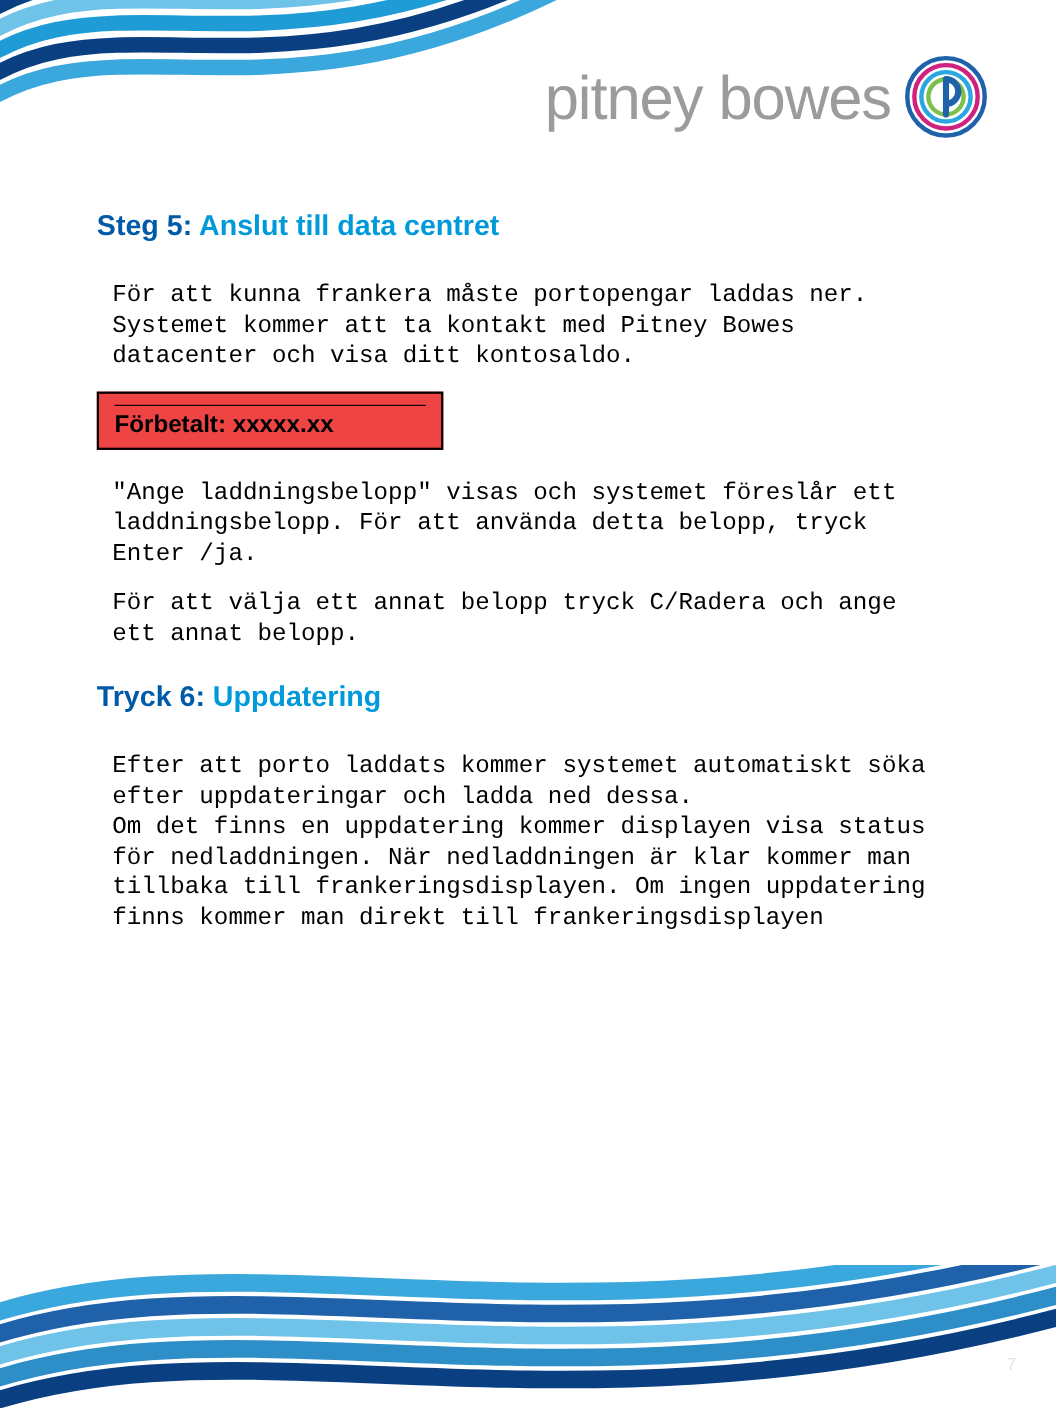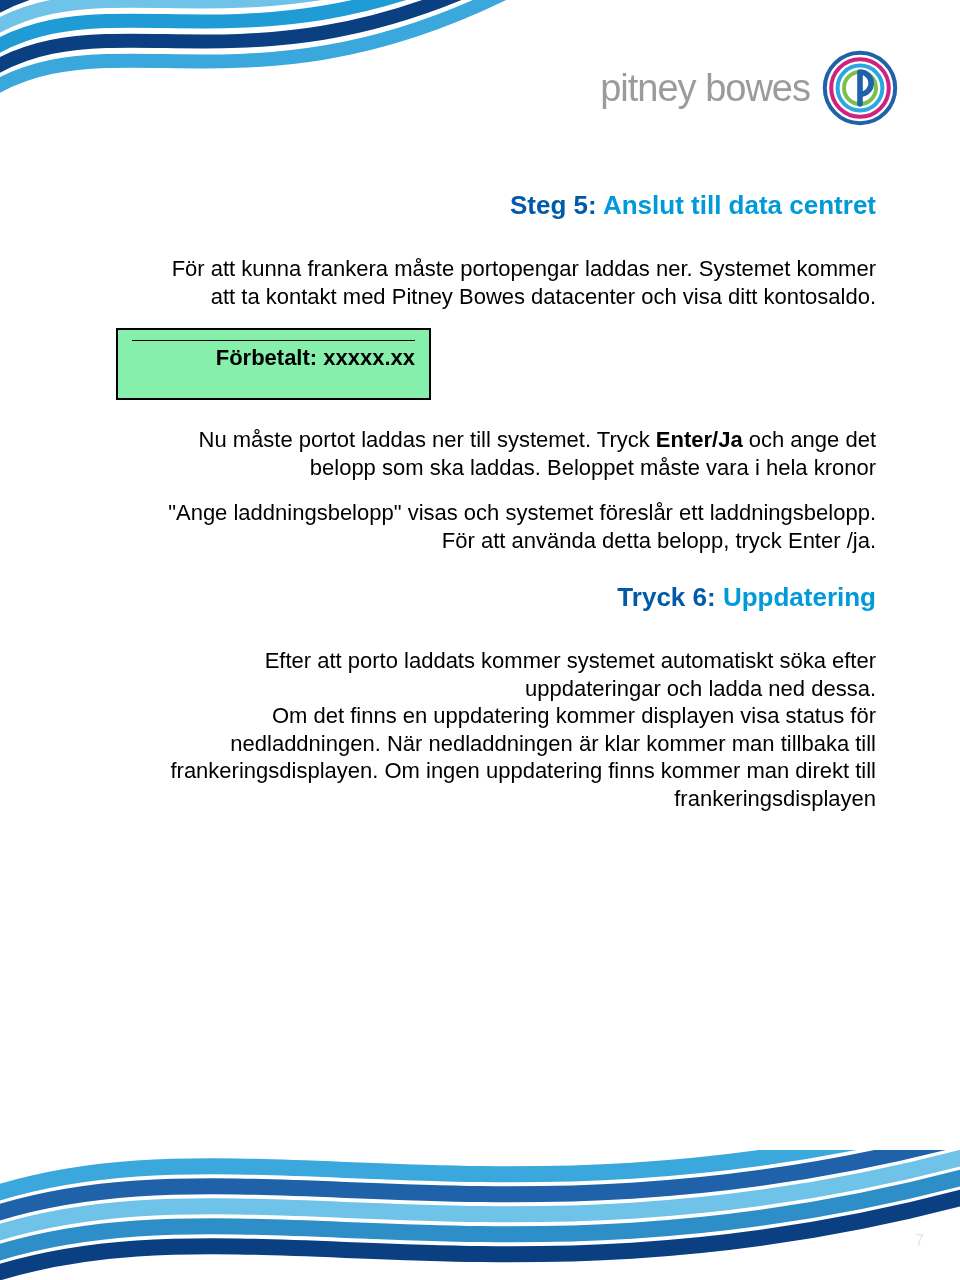--- a/index.html
+++ b/index.html
@@ -28,52 +28,51 @@
 
   .brand {
     position: absolute;
     top: 48px;
     right: 60px;
     display: flex;
     align-items: center;
     gap: 10px;
   }
   .brand-text {
-    font-size: 38px;
+    font-size: 56px;
     color: #9b9b9b;
     font-weight: 400;
     letter-spacing: -1px;
   }
   .brand-icon { width: 80px; height: 80px; }
 
   .content {
     position: absolute;
     top: 190px;
-    left: 116px;
+    left: 88px;
     width: 760px;
-    text-align: right;
   }
   .step-title {
     font-size: 26px;
     font-weight: 700;
     margin: 0 0 34px 0;
     color: #009ada;
   }
   .step-title .steg-num { color: #005aa8; }
   .body {
     font-size: 22px;
     color: #000;
     line-height: 1.25;
     margin: 0 0 18px 0;
   }
-  .indent { margin-left: 28px; }
+  .indent { margin-left: 14px; font-family: Liberation Mono, monospace; }
   .display-box {
-    background: #86efac;
+    background: #ef4444;
     border: 2px solid #000;
-    padding: 10px 14px 27px 14px;
+    padding: 10px 14px 8px 14px;
     width: 330px;
     margin: 10px 0 26px 0;
     box-sizing: border-box;
     position: relative;
   }
   .display-box.wide { width: 315px; }
   .display-box::before {
     content: "";
     display: block;
     border-top: 1px solid #000;
@@ -127,27 +126,25 @@
   <h2 class="step-title">
     <span class="steg-num">Steg 5:</span><span> Anslut till data centret</span>
   </h2>
 
   <p class="body indent">För att kunna frankera måste portopengar laddas ner. Systemet kommer att ta kontakt med Pitney Bowes datacenter och visa ditt kontosaldo.</p>
 
   <div class="display-box wide">
     <div class="db-text">Förbetalt: xxxxx.xx</div>
   </div>
 
-  <p class="body indent">
-    <span>Nu måste portot laddas ner till systemet. Tryck </span><span class="bold">Enter/Ja</span><span> och ange det belopp som ska laddas. Beloppet måste vara i hela kronor</span>
-  </p>
 
 
   <p class="body indent">"Ange laddningsbelopp" visas och systemet föreslår ett laddningsbelopp. För att använda detta belopp, tryck Enter /ja.</p>
 
+  <p class="body indent">För att välja ett annat belopp tryck C/Radera och ange ett annat belopp.</p>
 
   <h2 class="step-title" style="margin-top:28px;">
     <span class="steg-num">Tryck 6:</span><span> Uppdatering</span>
   </h2>
 
   <p class="body indent" style="white-space:pre-line;">Efter att porto laddats kommer systemet automatiskt söka efter uppdateringar och ladda ned dessa.
 Om det finns en uppdatering kommer displayen visa status för nedladdningen. När nedladdningen är klar kommer man tillbaka till frankeringsdisplayen. Om ingen uppdatering finns kommer man direkt till frankeringsdisplayen</p>
 
 </div>
 

